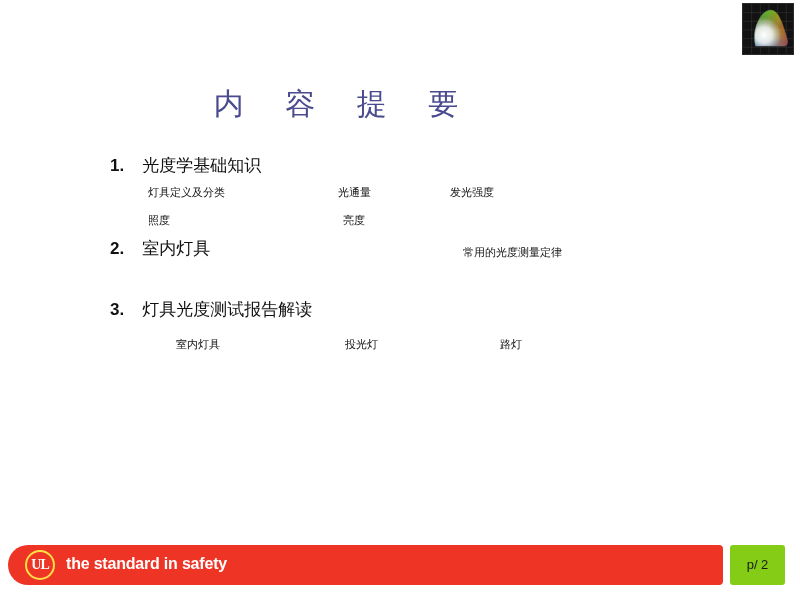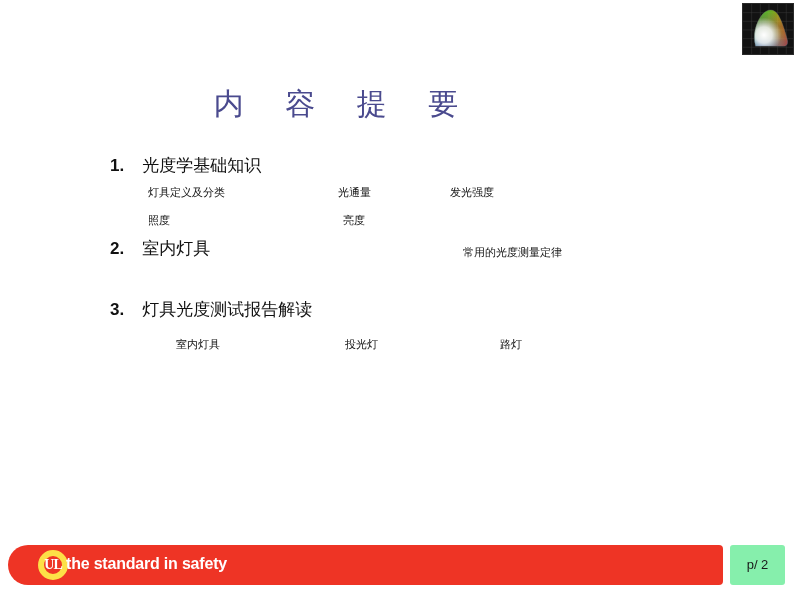--- a/index.html
+++ b/index.html
@@ -114,25 +114,25 @@
     position: absolute;
     left: 8px;
     top: 545px;
     width: 715px;
     height: 40px;
     background: #ee3425;
     border-radius: 20px 4px 4px 20px;
   }
   .ul-mark {
     position: absolute;
-    left: 30px;
+    left: 17px;
     top: 5px;
     width: 30px;
     height: 30px;
-    border: 6px solid #fde047;
+    border: 2px solid #fde047;
     border-radius: 50%;
     box-sizing: border-box;
   }
   .ul-mark-inner {
     position: absolute;
     left: 50%;
     top: 50%;
     transform: translate(-50%, -50%);
     color: #ffffff;
     font-size: 14px;
@@ -151,21 +151,21 @@
     letter-spacing: -0.2px;
     font-family: "Liberation Sans", "DejaVu Sans", sans-serif;
     white-space: nowrap;
   }
   .page-badge {
     position: absolute;
     left: 730px;
     top: 545px;
     width: 55px;
     height: 40px;
-    background: #86efac;
+    background: #84cc16;
     border-radius: 3px;
   }
   .page-badge-label {
     position: absolute;
     left: 0;
     top: 0;
     width: 55px;
     height: 40px;
     line-height: 40px;
     text-align: center;

